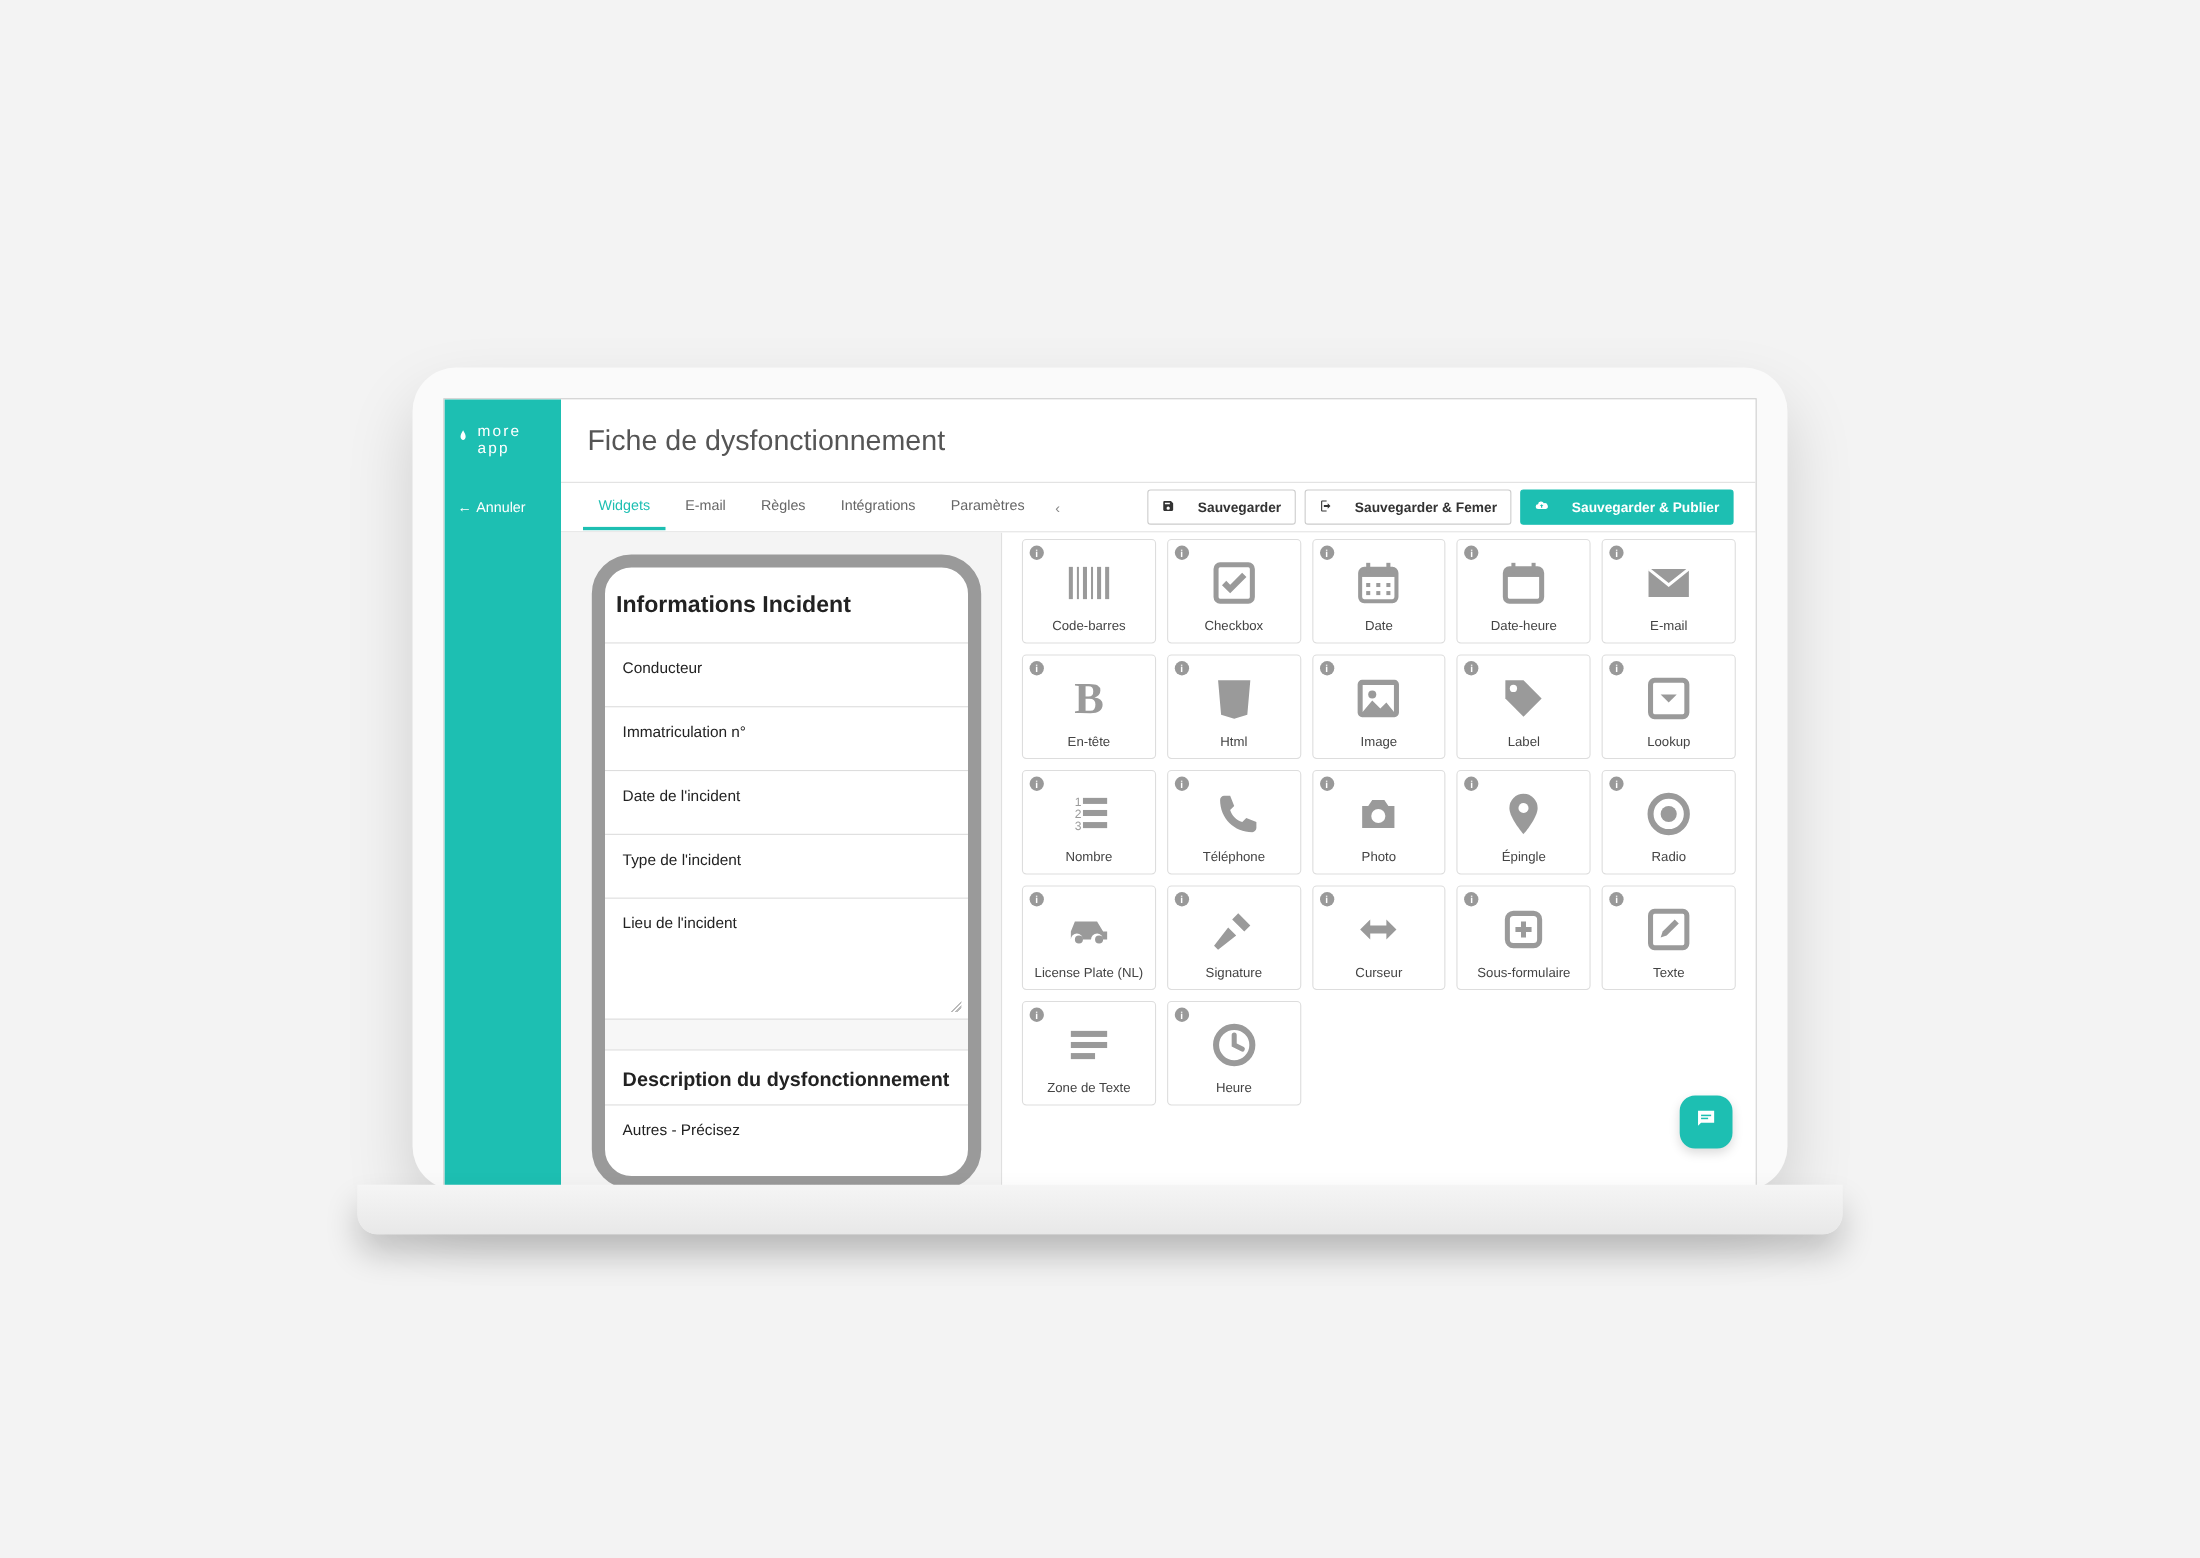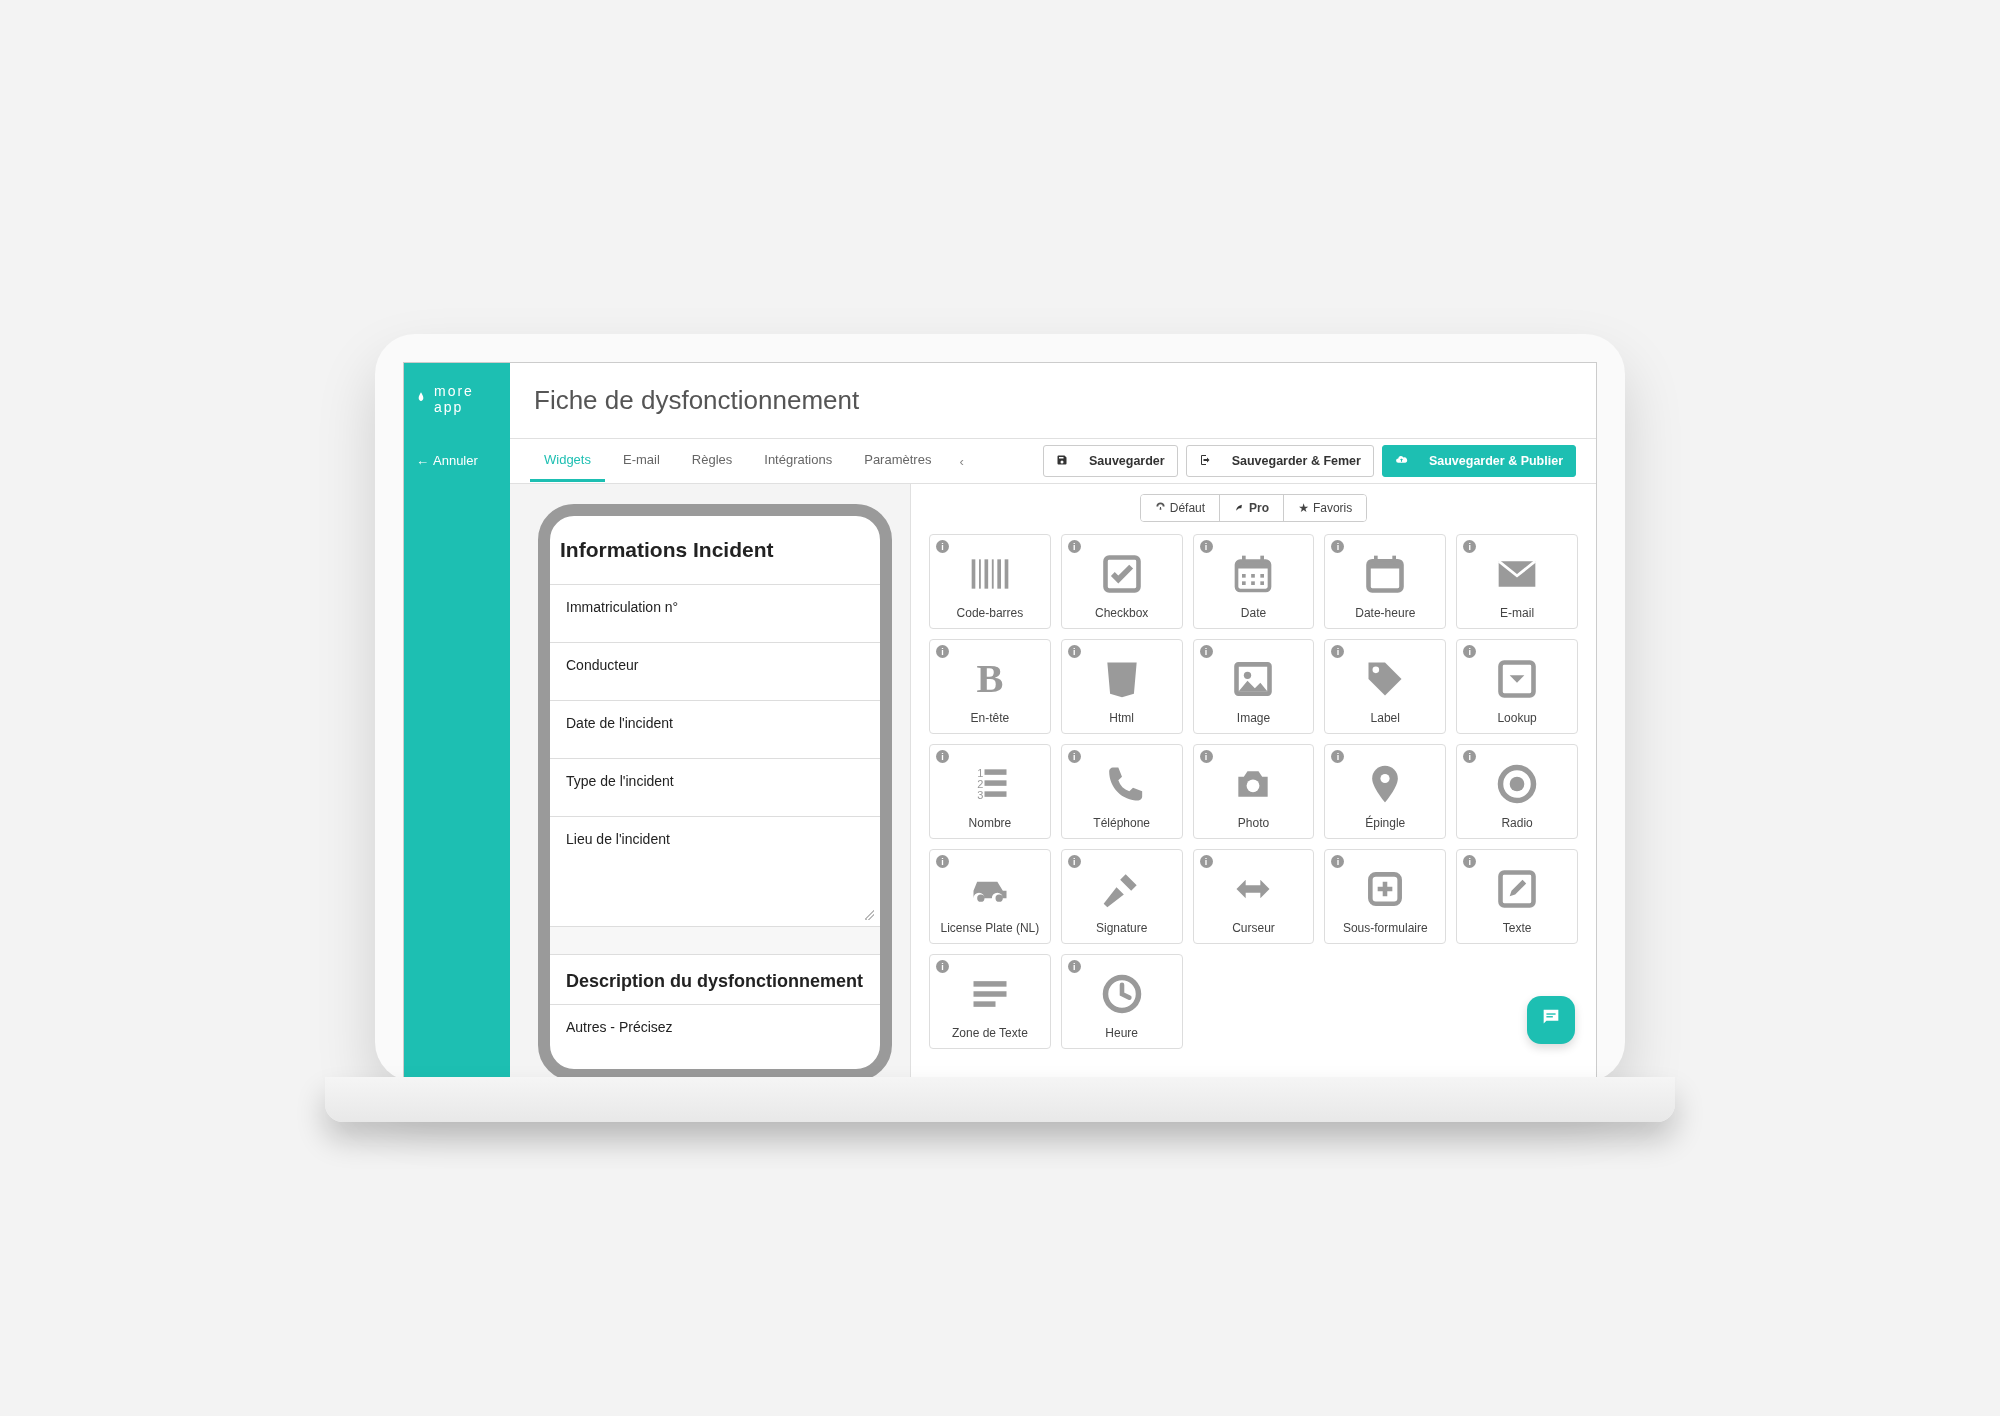--- a/index.html
+++ b/index.html
@@ -334,59 +334,35 @@
           </button>
         </div>
       </div>
 
       <div class="workspace">
 
         <div class="phone-pane">
           <div class="phone-frame">
             <div class="form-section-title">Informations Incident</div>
             <div id="fields-host">
+                <div class="form-field">Conducteur</div>
                 <div class="form-field">Immatriculation n°</div>
-                <div class="form-field">Conducteur</div>
                 <div class="form-field">Date de l'incident</div>
                 <div class="form-field">Type de l'incident</div>
                 <div class="form-field tall">Lieu de l'incident</div>
               </div>
             <div class="section-gap"></div>
             <div class="form-section-title sub">Description du dysfonctionnement</div>
             <div id="fields2-host">
                 <div class="form-field">Autres - Précisez</div>
               </div>
           </div>
         </div>
 
         <div class="widgets-pane">
-          <div class="widget-tabs">
-            <div class="wt-group">
-              <div class="wt">
-                <span>
-                  <svg width="11" height="11" viewBox="0 0 24 24" fill="#555">
-                      <path d="M12 3a9 9 0 00-9 9h4a5 5 0 0110 0h4a9 9 0 00-9-9zm-1 10h2l1 6h-4l1-6z"></path>
-                    </svg>
-                </span>
-                <span>Défaut</span>
-              </div>
-              <div class="wt active">
-                <span>
-                  <svg width="11" height="11" viewBox="0 0 24 24" fill="#333">
-                      <path d="M17 8C8 10 5 16 5 21c3-4 6-5 11-5 1-5 1-6 1-8z"></path>
-                    </svg>
-                </span>
-                <span>Pro</span>
-              </div>
-              <div class="wt">
-                <span>★</span>
-                <span>Favoris</span>
-              </div>
-            </div>
-          </div>
           <div class="widget-grid" id="widget-grid">
               <div class="widget-card">
                 <div class="info">i</div>
                 <div class="wicon">
                   <svg viewBox="0 0 24 24">
                     <use href="#i-barcode"></use>
                   </svg>
                 </div>
                 <div class="wlabel">Code-barres</div>
               </div>

